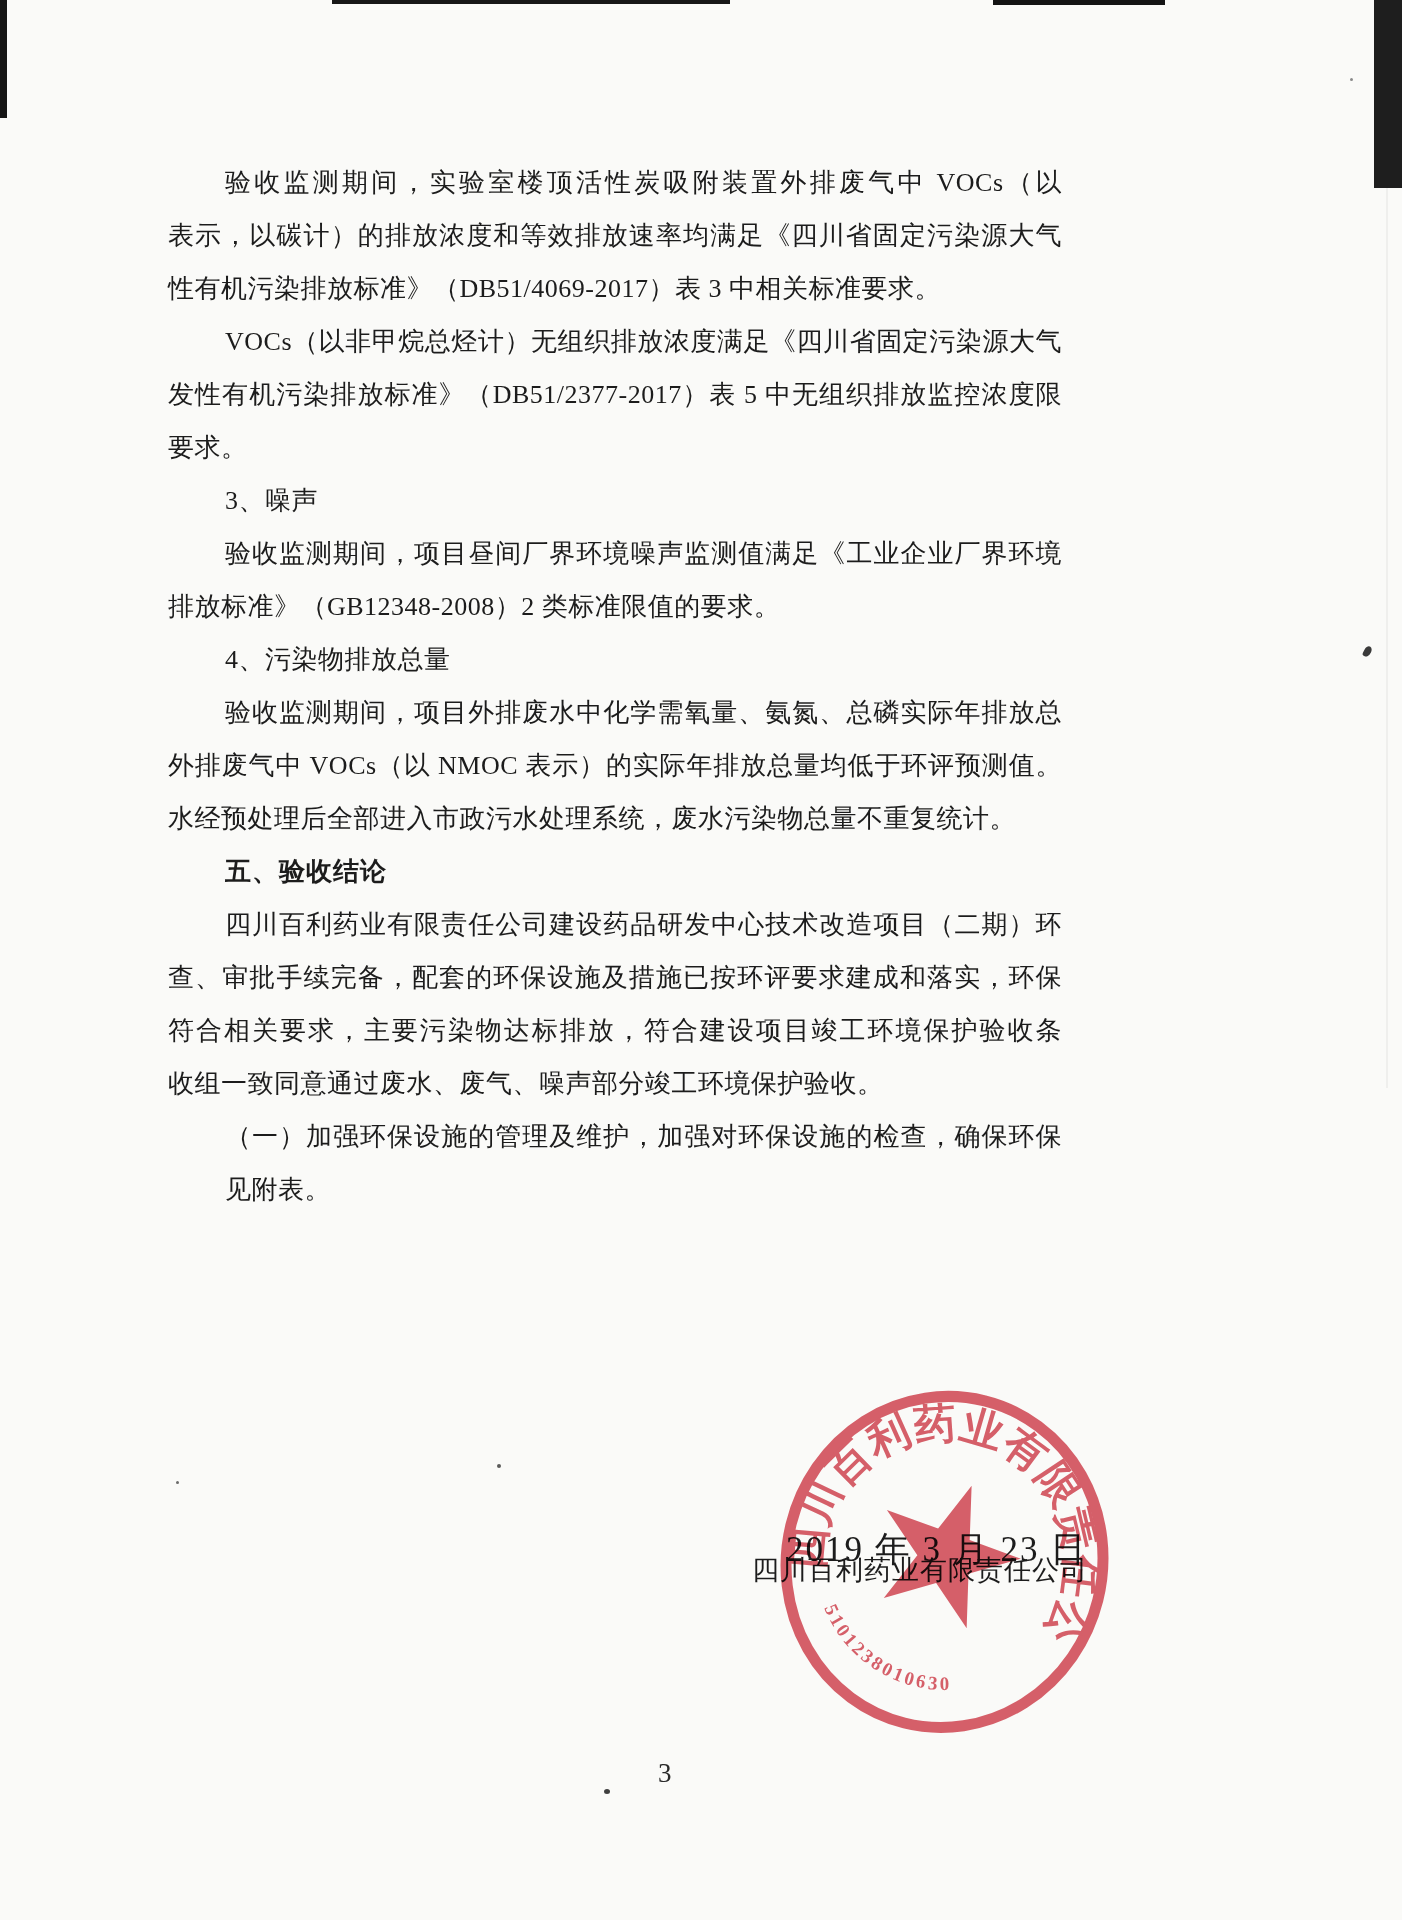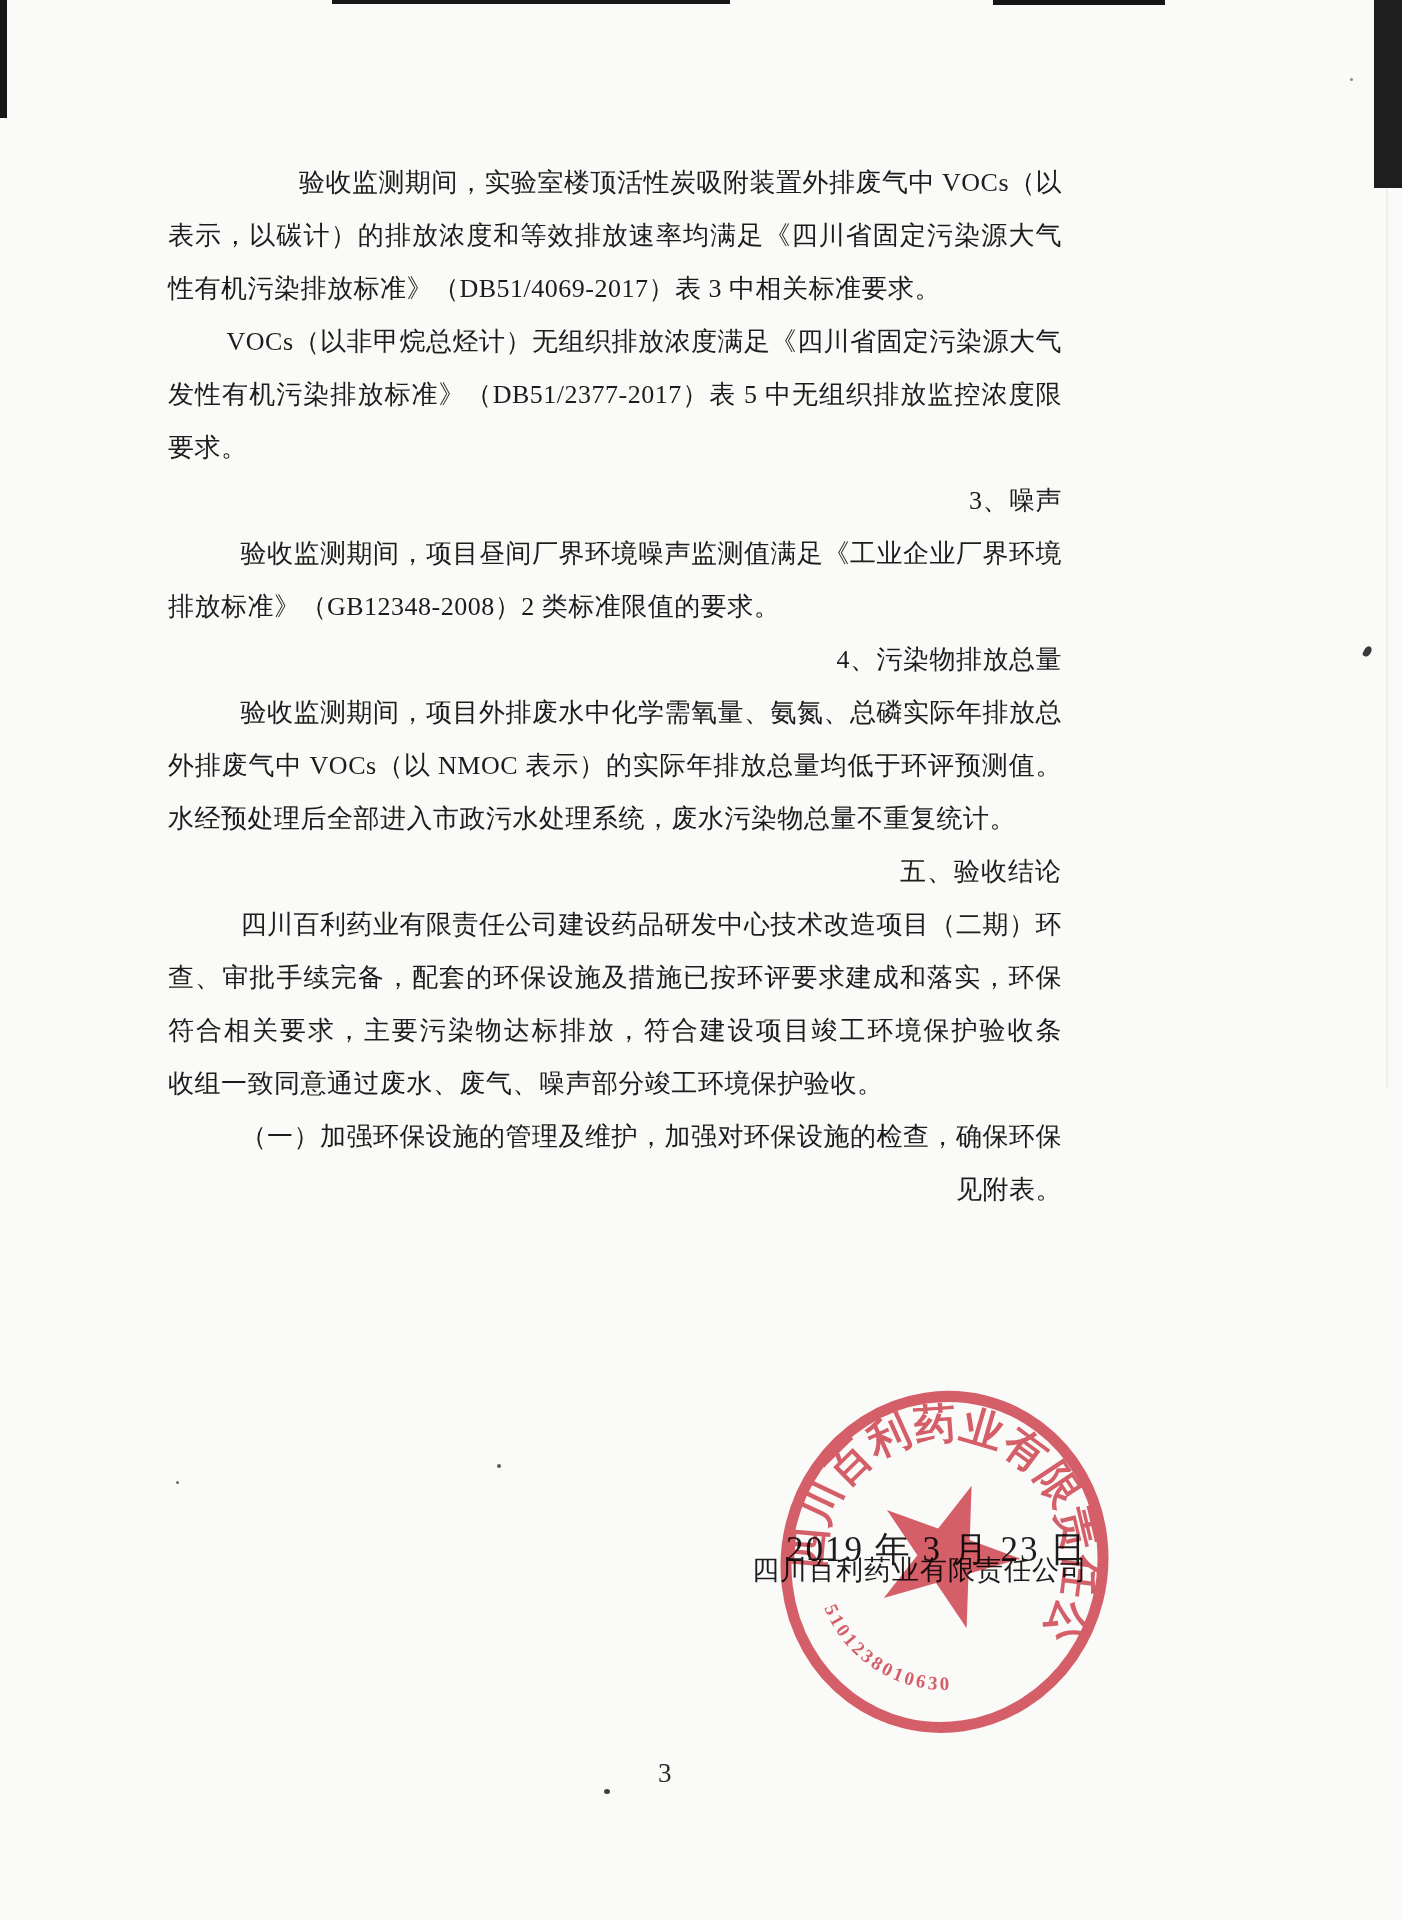--- a/index.html
+++ b/index.html
@@ -27,23 +27,23 @@
     letter-spacing:.5px;
   }
   .line{white-space:nowrap;}
   .line.fill{
     white-space:normal;
     text-align:justify;
     text-align-last:justify;
     height:53px;
     overflow:hidden;
   }
-  .line.indent{padding-left:57px;text-align:right;}
+  .line.indent{padding-left:57px;}
   .line.indent.fill{padding-left:0;text-indent:57px;}
-  .line.bold{font-weight:normal;letter-spacing:1px;}
+  .line.bold{font-weight:bold;letter-spacing:1px;}
   
   .sig-company{
     position:absolute;left:752px;top:1552px;
     font-size:27px;color:var(--ink);letter-spacing:1px;white-space:nowrap;
   }
   .sig-date{
     position:absolute;left:786px;top:1526px;
     font-size:35px;color:var(--ink);letter-spacing:2px;white-space:nowrap;
   }
   

